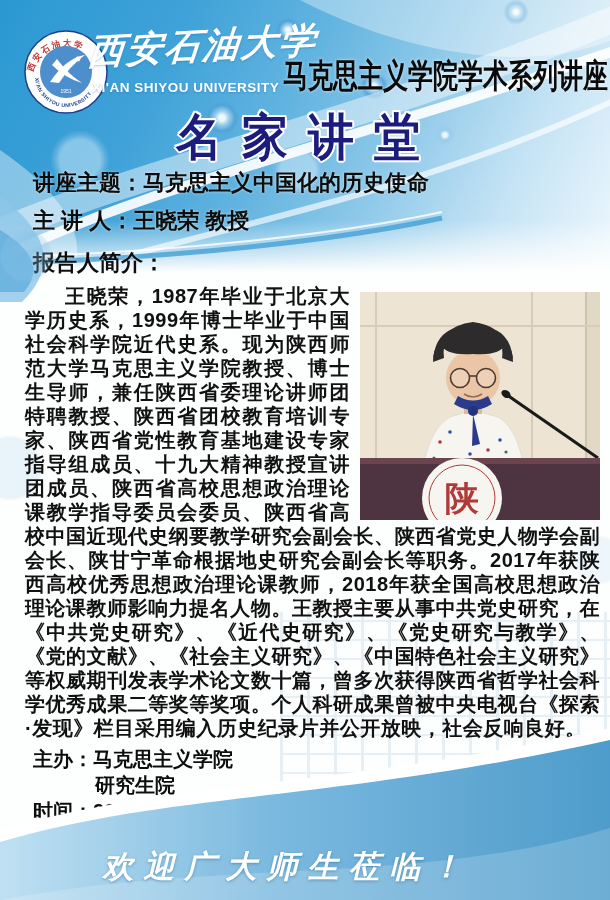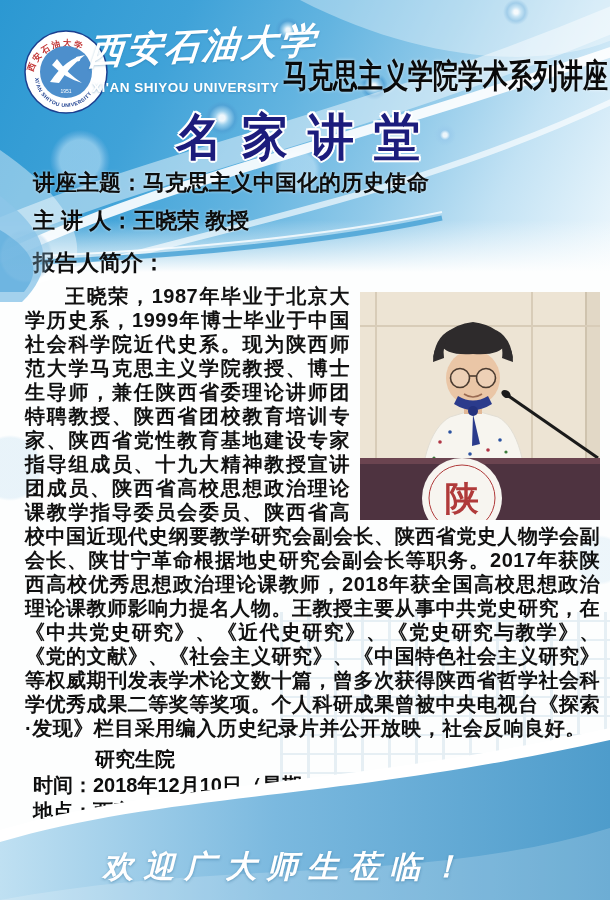--- a/index.html
+++ b/index.html
@@ -198,20 +198,21 @@
       <ellipse cx="146" cy="102" rx="5" ry="3.6" fill="#1A1A1A" transform="rotate(35 146 102)"></ellipse>
       <rect x="0" y="166" width="240" height="6" fill="#6B4450"></rect>
       <rect x="0" y="172" width="240" height="56" fill="#4E3340"></rect>
       <circle cx="102" cy="206" r="40" fill="#F7F5F0"></circle>
       <circle cx="102" cy="206" r="33" fill="none" stroke="#B03A3A" stroke-width="1"></circle>
       <text x="102" y="218" font-size="34" font-weight="bold" fill="#B03A3A" text-anchor="middle">陕</text>
     </svg><span>王晓荣，1987年毕业于北京大学历史系，1999年博士毕业于中国社会科学院近代史系。现为陕西师范大学马克思主义学院教授、博士生导师，兼任陕西省委理论讲师团特聘教授、陕西省团校教育培训专家、陕西省党性教育基地建设专家指导组成员、十九大精神教授宣讲团成员、陕西省高校思想政治理论课教学指导委员会委员、陕西省高校中国近现代史纲要教学研究会副会长、陕西省党史人物学会副会长、陕甘宁革命根据地史研究会副会长等职务。2017年获陕西高校优秀思想政治理论课教师，2018年获全国高校思想政治理论课教师影响力提名人物。王教授主要从事中共党史研究，在《中共党史研究》、《近代史研究》、《党史研究与教学》、《党的文献》、《社会主义研究》、《中国特色社会主义研究》等权威期刊发表学术论文数十篇，曾多次获得陕西省哲学社会科学优秀成果二等奖等奖项。个人科研成果曾被中央电视台《探索·发现》栏目采用编入历史纪录片并公开放映，社会反响良好。</span>
   </div>
 
   <div class="footer-block">
+    <div><span>主办：</span><span>马克思主义学院</span></div>
     <div class="footer-indent">研究生院</div>
     <div><span>时间：</span><span>2018年12月10日（星期一）14:30-16:30</span></div>
     <div><span>地点：</span><span>西安石油大学雁塔校区会议中心第三会议室</span></div>
   </div>
 
   <svg class="bottom-wave" width="610" height="190" viewBox="0 0 610 190">
     <defs>
       <linearGradient id="waveG" x1="0" y1="0" x2="1" y2="0">
         <stop offset="0%" stop-color="#BFE0F2"></stop>
         <stop offset="45%" stop-color="#7BB9DF"></stop>

